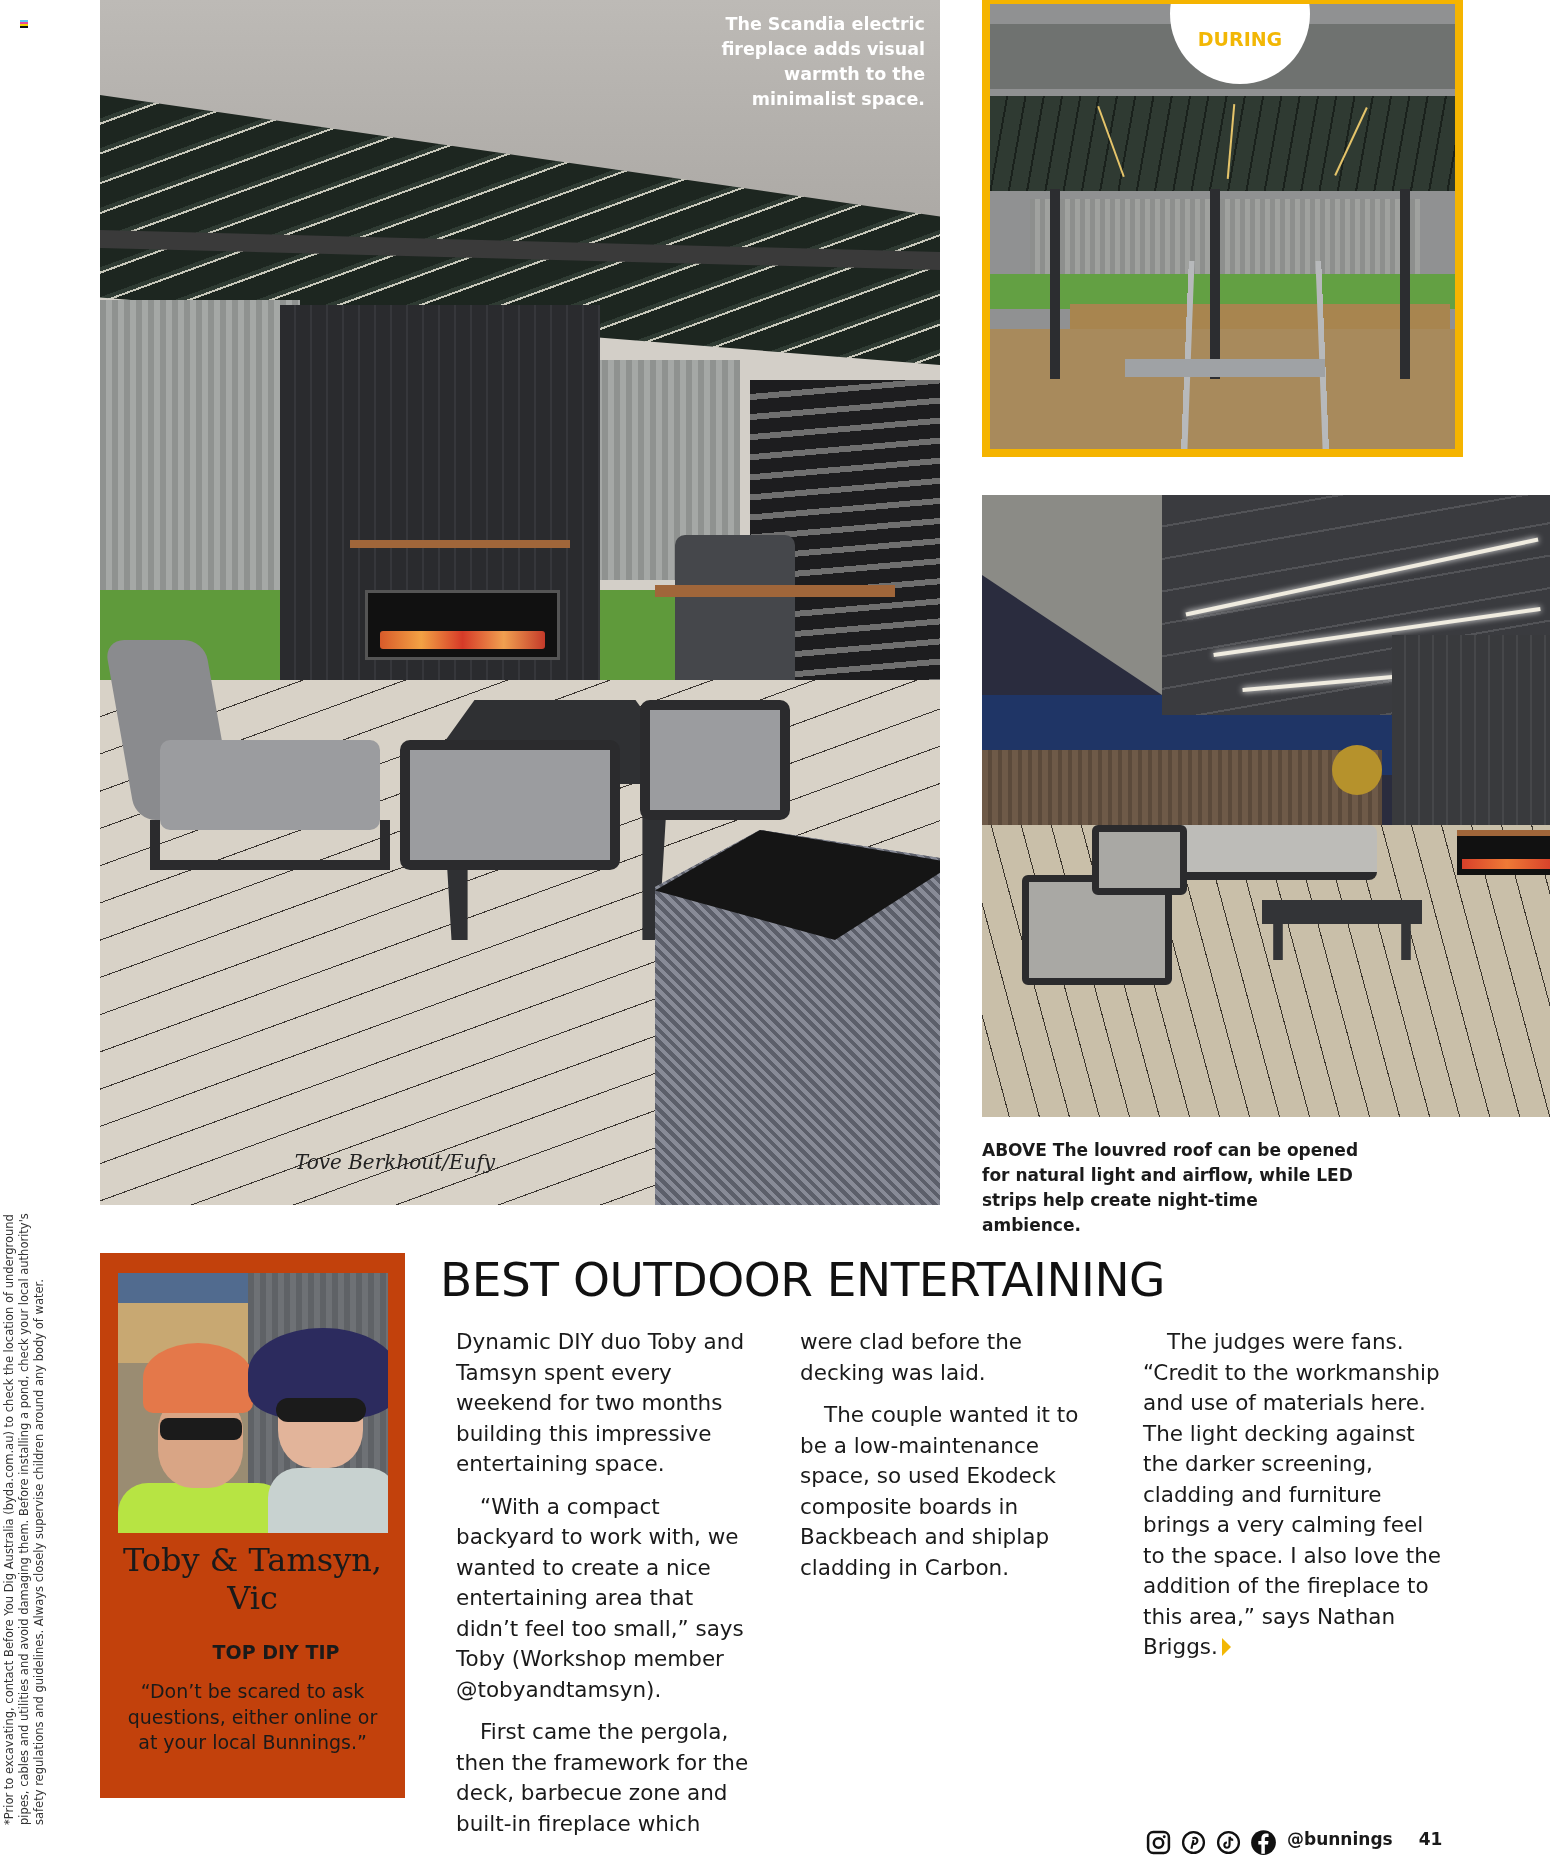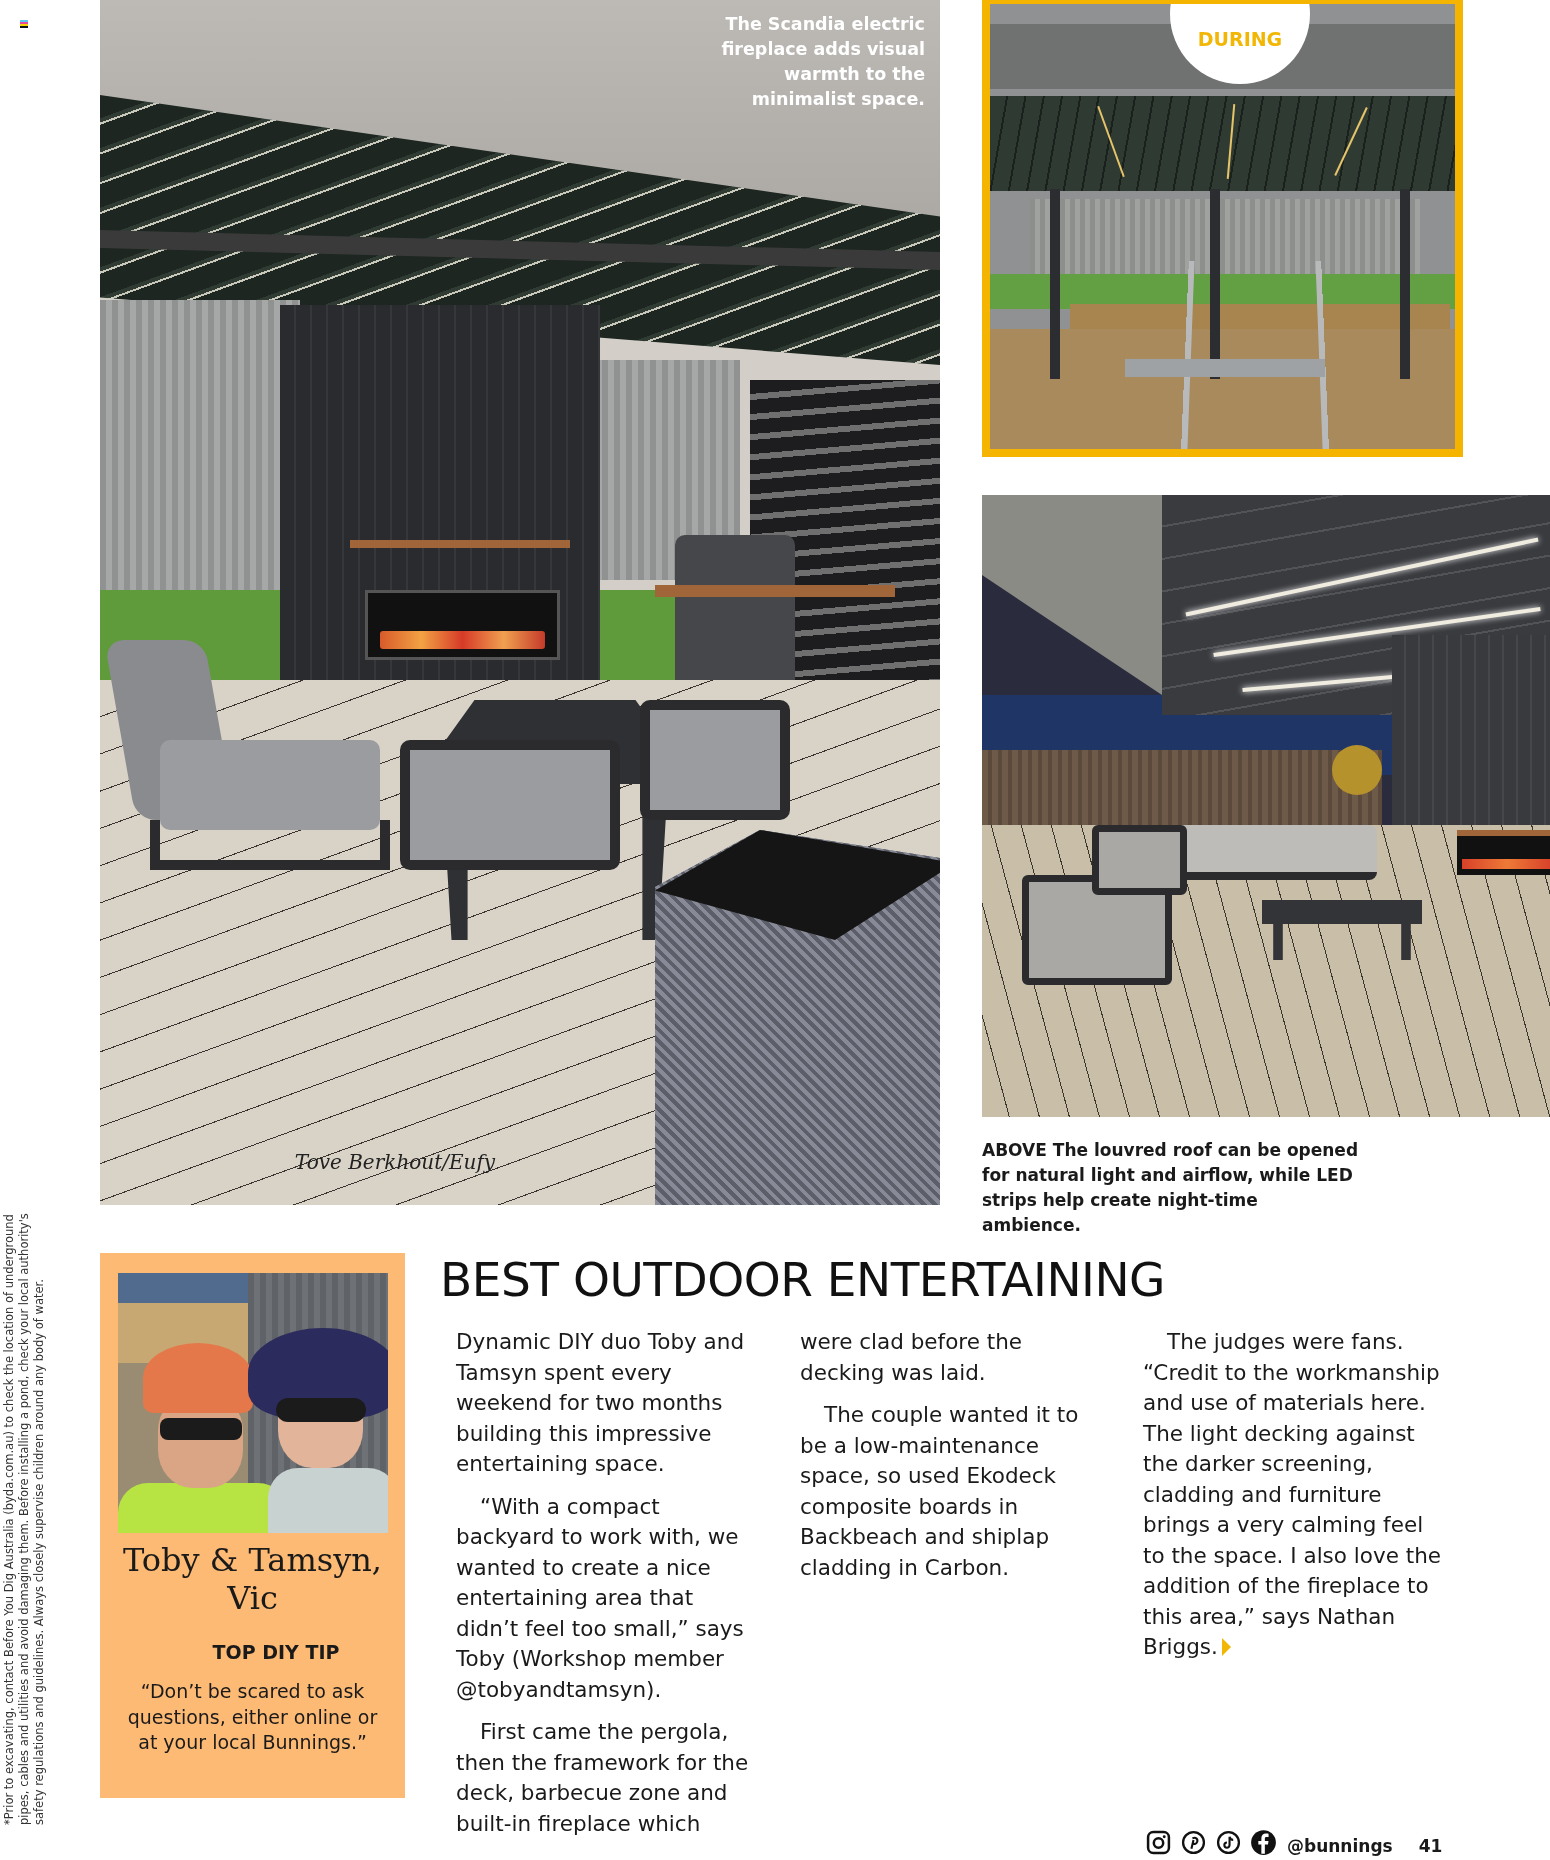--- a/index.html
+++ b/index.html
@@ -105,21 +105,21 @@
     border-radius: 8px; border-bottom: 8px solid #2b2b2d; }
   .np-chair { position: absolute; background: #a9a8a4; border: 7px solid #2b2b2d; border-radius: 6px; }
   .np-table { position: absolute; left: 280px; top: 405px; width: 160px; height: 60px; background: #333437;
     clip-path: polygon(0 0, 100% 0, 100% 40%, 93% 40%, 93% 100%, 87% 100%, 87% 40%, 13% 40%, 13% 100%, 7% 100%, 7% 40%, 0 40%); }
   .np-tree { position: absolute; left: 350px; top: 250px; width: 50px; height: 50px; border-radius: 50%; background: #b6922c; }
 
   .night-caption { position: absolute; left: 982px; top: 1138px; width: 380px;
     font-size: 17px; line-height: 25px; font-weight: bold; color: #1a1a1a; font-family: "DejaVu Sans", sans-serif; }
 
   
-  .profile-box { position: absolute; left: 100px; top: 1253px; width: 305px; height: 545px; background: #fdba74; }
+  .profile-box { position: absolute; left: 100px; top: 1253px; width: 305px; height: 545px; background: #c2410c; }
   .profile-photo { position: absolute; left: 18px; top: 20px; width: 270px; height: 260px; overflow: hidden; background: #9a8c72; }
   .pp-shed { position: absolute; left: 130px; top: 0; width: 140px; height: 260px; background: #5f6266;
     background-image: repeating-linear-gradient(90deg, #5f6266 0 6px, #6e7175 6px 12px); }
   .pp-fence { position: absolute; left: 0; top: 30px; width: 130px; height: 60px; background: #c8a872; }
   .pp-sky { position: absolute; left: 0; top: 0; width: 130px; height: 30px; background: #516b8f; }
   .pp-person1 { position: absolute; left: 20px; top: 70px; width: 130px; height: 200px; }
   .pp-hat1 { position: absolute; left: 5px; top: 0; width: 110px; height: 70px; background: #e4784a; border-radius: 50% 50% 10px 10px; }
   .pp-face1 { position: absolute; left: 20px; top: 50px; width: 85px; height: 95px; background: #d9a585; border-radius: 40%; }
   .pp-glass1 { position: absolute; left: 22px; top: 75px; width: 82px; height: 22px; background: #1b1b1b; border-radius: 8px; }
   .pp-shirt1 { position: absolute; left: -20px; top: 140px; width: 170px; height: 80px; background: #b7e443; border-radius: 30px 30px 0 0; }
@@ -143,21 +143,21 @@
     font-family: "DejaVu Sans", sans-serif; }
   .col p { margin: 12px; }
   .col p.indent { text-indent: 24px; }
   .col1 { left: 444px; width: 325px; }
   .col2 { left: 788px; width: 325px; }
   .col3 { left: 1131px; width: 325px; }
   .end-mark { display: inline-block; width: 0; height: 0; border-top: 9px solid transparent;
     border-bottom: 9px solid transparent; border-left: 9px solid #f2b705; margin-left: 4px; vertical-align: -2px; }
 
   
-  .footer { position: absolute; left: 1145px; top: 1829px; display: flex; align-items: flex-end; gap: 8px; }
+  .footer { position: absolute; left: 1145px; top: 1829px; display: flex; align-items: flex-start; gap: 8px; }
   .social-icon { width: 27px; height: 27px; display: inline-flex; align-items: center; justify-content: center; }
   .social-handle { font-size: 17px; font-weight: bold; color: #1a1a1a; margin-left: 2px; font-family: "DejaVu Sans", sans-serif; }
   .page-number { font-size: 17px; font-weight: bold; color: #1a1a1a; margin-left: 18px; font-family: "DejaVu Sans", sans-serif; }
 </style>
 </head>
 <body>
 
 <div class="reg-mark">
   <span style="background:#5bc8f0"></span>
   <span style="background:#e84a9a"></span>

